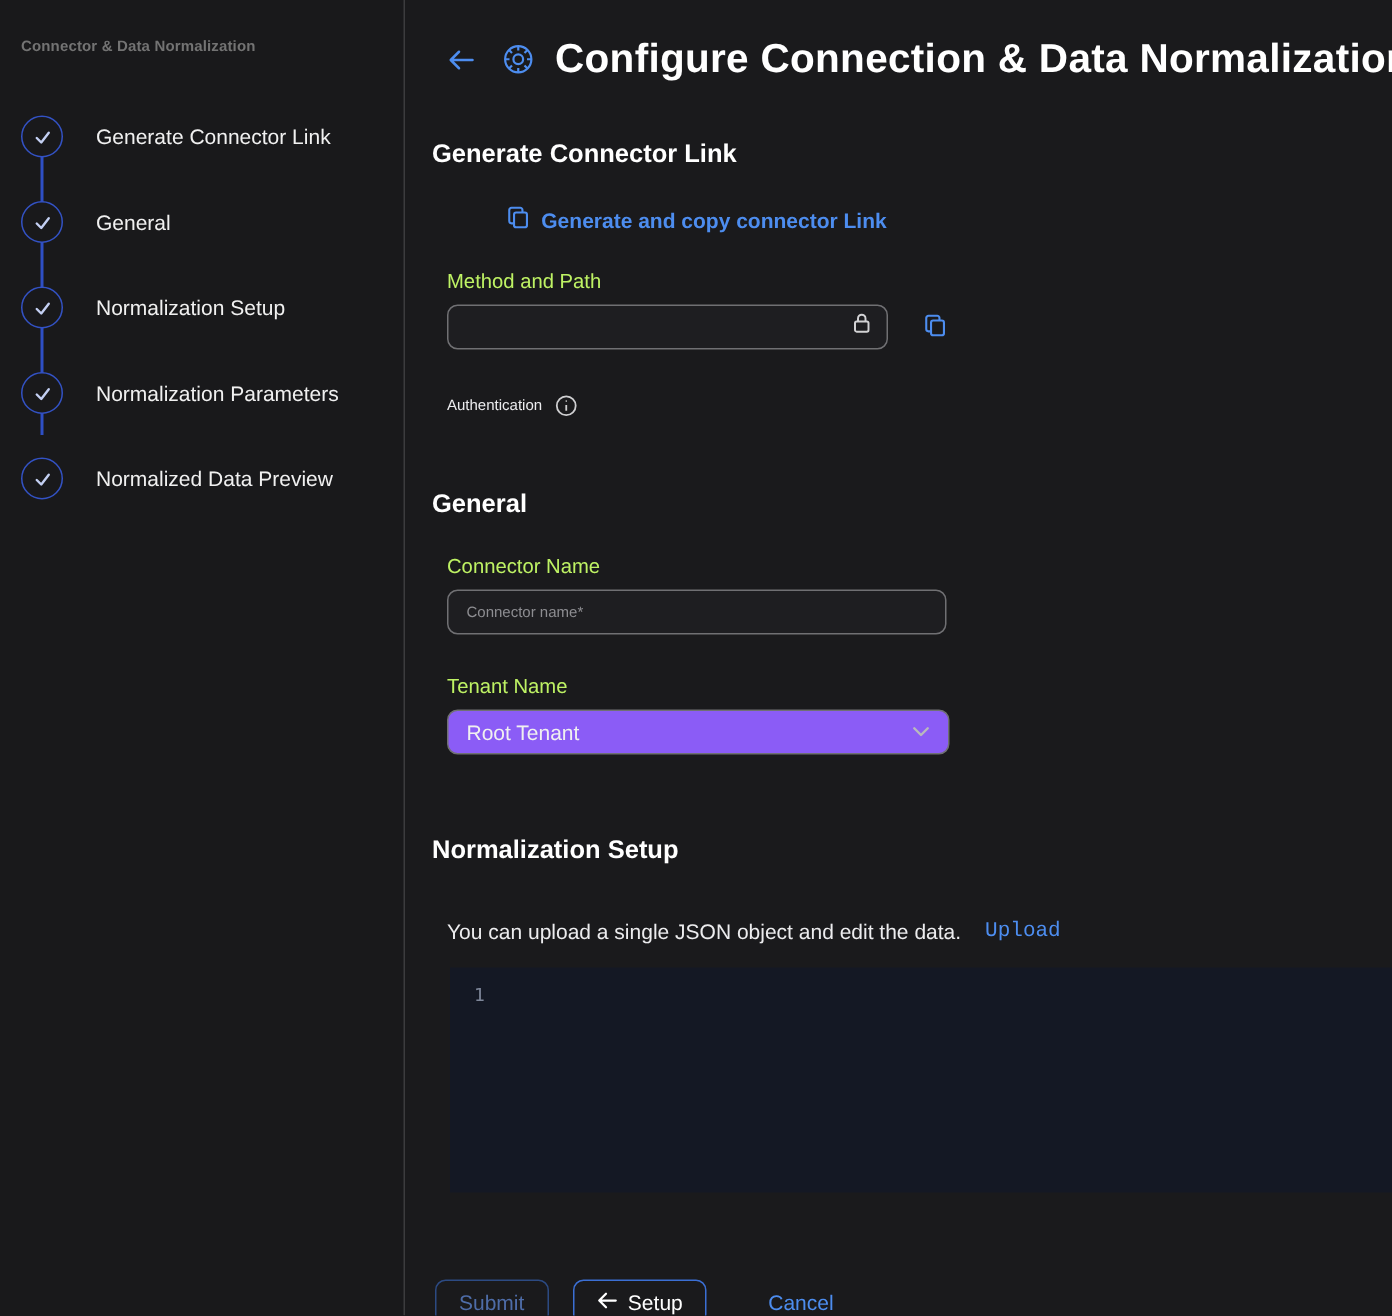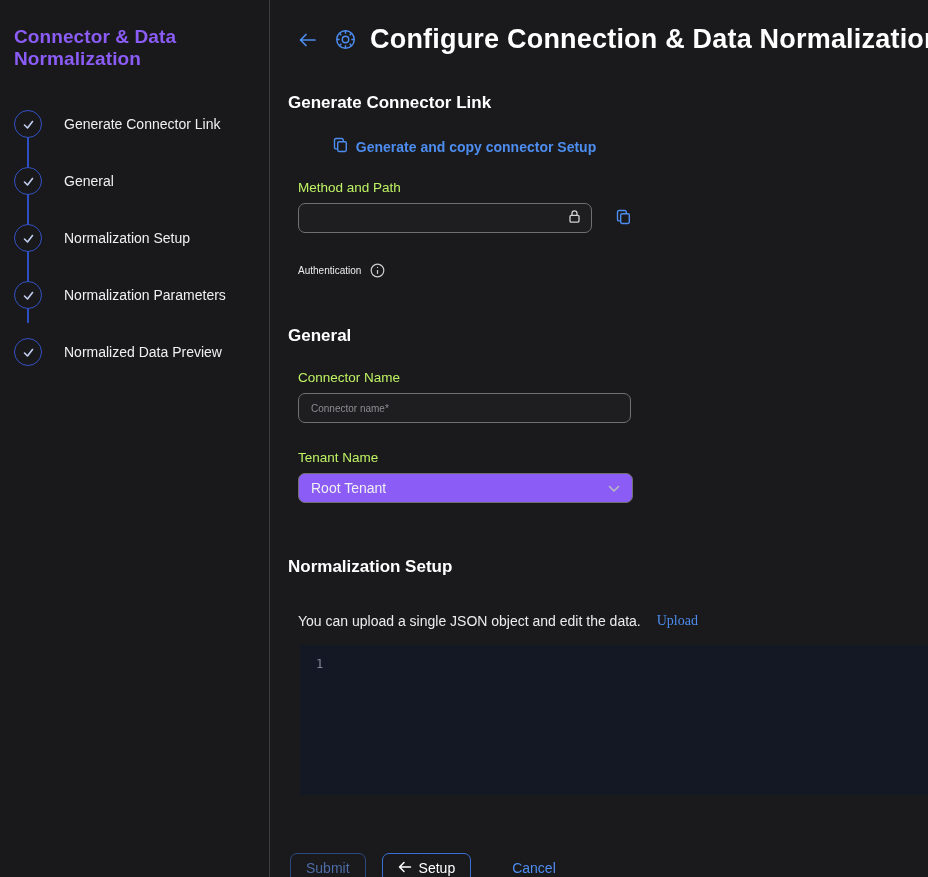--- a/index.html
+++ b/index.html
@@ -14,21 +14,21 @@
   .app { display: flex; width: 928px; height: 877px; }
 
   
   .sidebar {
     width: 270px; flex-shrink: 0;
     border-right: 1px solid #3c3c3e;
     background: #19191b;
   }
   .sidebar-title {
     padding: 26px 14px 0 14px;
-    font-size: 19px; font-weight: 700; color: #8b5cf6;
+    font-size: 10px; font-weight: 700; color: #737373;
     letter-spacing: 0.1px;
   }
   .stepper { position: relative; margin: 40px 0 0 14px; }
   .stepper::before {
     content: ""; position: absolute; left: 13px; top: 14px;
     height: calc(100% - 57px); width: 1.5px; background: #2e4fc4;
   }
   .step { display: flex; align-items: center; height: 28px; margin-bottom: 29px; position: relative; cursor: pointer; }
   .step-circle {
     width: 28px; height: 28px; border-radius: 50%;
@@ -82,21 +82,21 @@
   .select-box {
     width: 335px; height: 30px;
     border: 1px solid #707073; border-radius: 7px;
     background: #8b5cf6;
     display: flex; align-items: center; justify-content: space-between;
     padding: 0 12px; cursor: pointer;
   }
   .select-value { font-size: 14px; color: #f0f0f0; }
 
   .upload-row { margin-top: 36px; margin-left: 10px; display: flex; align-items: center; font-size: 14px; color: #ececee; }
-  .upload-link { color: #4d8def; margin-left: 16px; cursor: pointer; background: none; border: none; font-size: 14px; font-family: Liberation Serif, serif; padding: 0; }
+  .upload-link { color: #4d8def; margin-left: 16px; cursor: pointer; background: none; border: none; font-size: 14px; font-family: Liberation Mono, monospace; padding: 0; }
 
   .editor {
     margin-top: 16px; margin-left: 12px;
     height: 150px; background: #141824;
     padding: 9px 0 0 16px;
     cursor: text;
   }
   .line-number { font-family: "DejaVu Sans Mono", monospace; font-size: 12px; color: #7e8699; }
 
   .actions { margin-top: 58px; display: flex; align-items: center; padding-left: 2px; }
@@ -190,21 +190,21 @@
 
       <div class="form-col">
         <div class="gen-link-row">
           <button class="gen-link">
             <span>
               <svg width="15" height="16" viewBox="0 0 15 16" fill="none" stroke="#4d8def" stroke-width="1.4">
                   <rect x="4.7" y="4.7" width="8.6" height="9.8" rx="1.4"></rect>
                   <path d="M10.3 4.7 V3 A1.5 1.5 0 0 0 8.8 1.5 H3 A1.5 1.5 0 0 0 1.5 3 v7.4 A1.5 1.5 0 0 0 3 11.9 h1.7"></path>
                 </svg>
             </span>
-            <span>Generate and copy connector Setup</span>
+            <span>Generate and copy connector Link</span>
           </button>
         </div>
 
         <label class="field-label">Method and Path</label>
         <div class="input-row">
           <div class="input-box">
             <input type="text" readonly="" value="" style="">
             <span>
               <svg width="13" height="15" viewBox="0 0 13 15" fill="none" stroke="#d2d2d4" stroke-width="1.3">
                   <rect x="2" y="6.3" width="9" height="6.8" rx="1.1"></rect>

